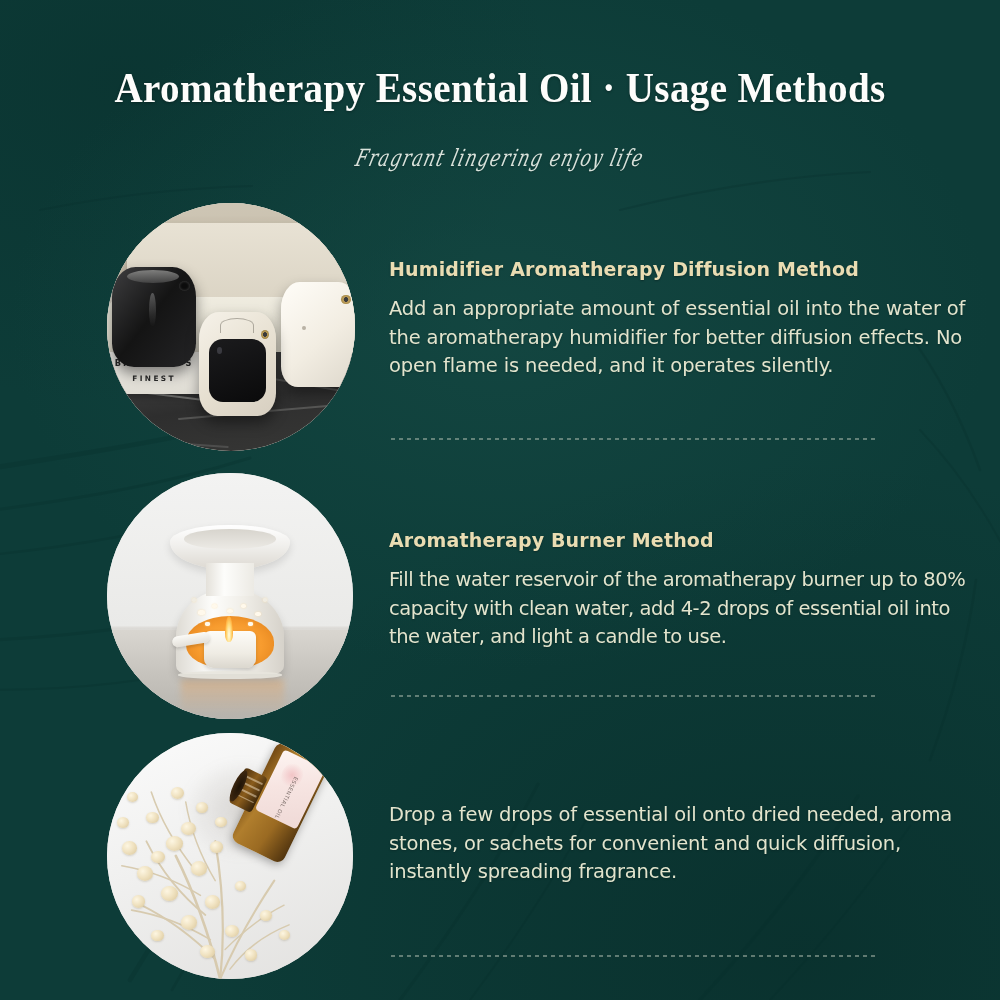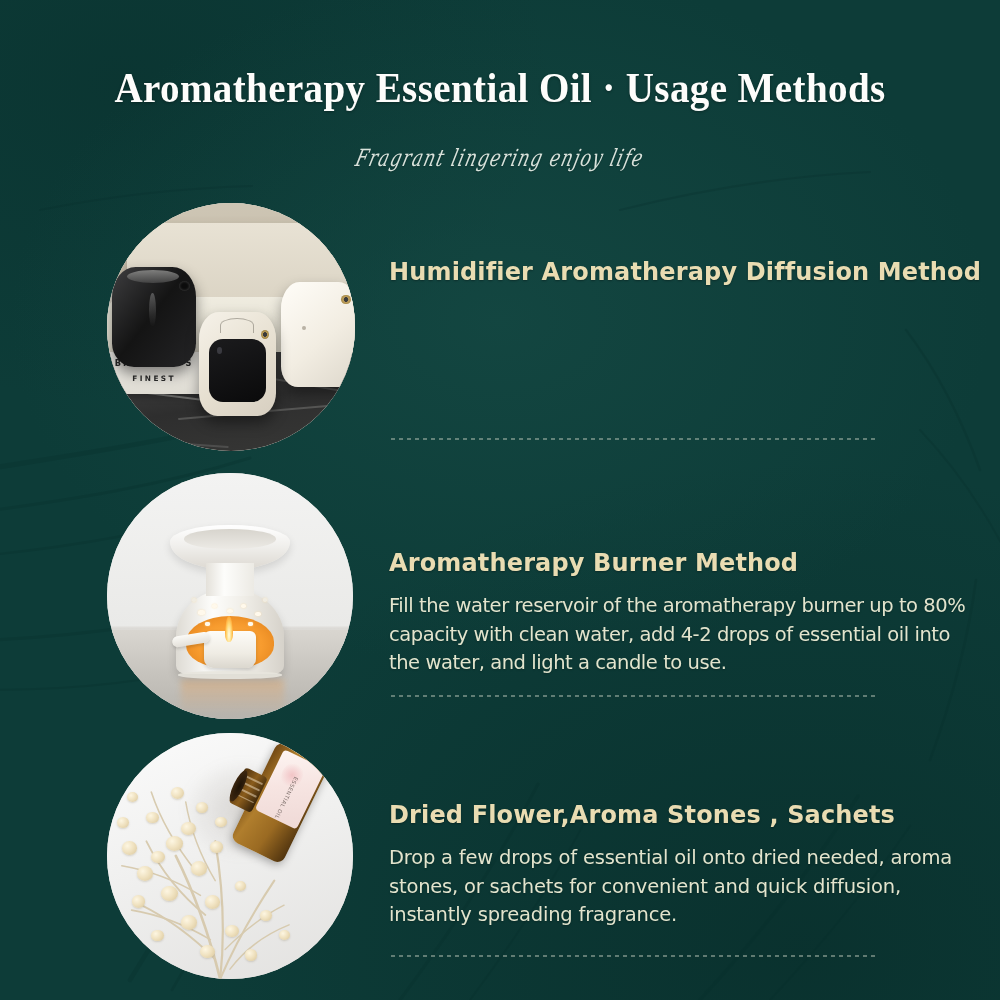--- a/index.html
+++ b/index.html
@@ -67,27 +67,27 @@
     position:absolute; left:107px; top:0;
     width:248px; height:248px;
     border-radius:50%;
     overflow:hidden;
     background:#dfe0dc;
   }
   #section-1 .thumb, #section-2 .thumb { width:246px; height:246px; }
 
   .copy { position:absolute; left:389px; right:24px; }
   #section-0 .copy { top:55px; }
-  #section-1 .copy { top:76px; }
+  #section-1 .copy { top:56px; }
   #section-2 .copy { top:68px; }
 
   .sec-title {
     font-family:"DejaVu Sans", sans-serif;
     font-weight:700;
-    font-size:24px;
+    font-size:19px;
     color:#e9dcb2;
     letter-spacing:.15px;
     margin-bottom:15px;
     text-shadow:0 1px 2px rgba(0,0,0,.3);
     white-space:nowrap;
   }
   .sec-body {
     font-family:"DejaVu Sans", sans-serif;
     font-size:19.5px;
     line-height:1.47;
@@ -308,20 +308,21 @@
           <div class="gold"></div>
           <div class="screen">
               <div class="dot"></div>
             </div>
         </div>
       </div>
     </div>
 
     <div class="copy">
       <div class="sec-title">Humidifier Aromatherapy Diffusion Method</div>
+      <div class="sec-body">Add an appropriate amount of essential oil into the water of the aromatherapy humidifier for better diffusion effects. No open flame is needed, and it operates silently.</div>
     </div>
     <div class="divider"></div>
   </div>
 
   <div class="section" id="section-1">
 
     <div class="thumb">
       <div class="im2">
         <div class="floor"></div>
         <div class="refl"></div>
@@ -418,19 +419,18 @@
         <div class="bud" style="left:4%;  top:34%; width:5%;   height:4.6%;"></div>
         <div class="bud" style="left:44%; top:34%; width:4.6%; height:4.2%;"></div>
         <div class="bud" style="left:62%; top:72%; width:5%;   height:4.6%;"></div>
         <div class="bud" style="left:70%; top:80%; width:4.4%; height:4%;"></div>
         <div class="bud" style="left:52%; top:60%; width:4.6%; height:4.2%;"></div>
         <div class="bud" style="left:8%;  top:24%; width:4.6%; height:4.2%;"></div>
       </div>
     </div>
 
     <div class="copy">
-      <div class="sec-title">Dried Flower,Aroma Stones , Sachets</div>
       <div class="sec-body">Drop a few drops of essential oil onto dried needed, aroma stones, or sachets for convenient and quick diffusion, instantly spreading fragrance.</div>
     </div>
     <div class="divider"></div>
   </div>
 
 </div>
 
 </body></html>

